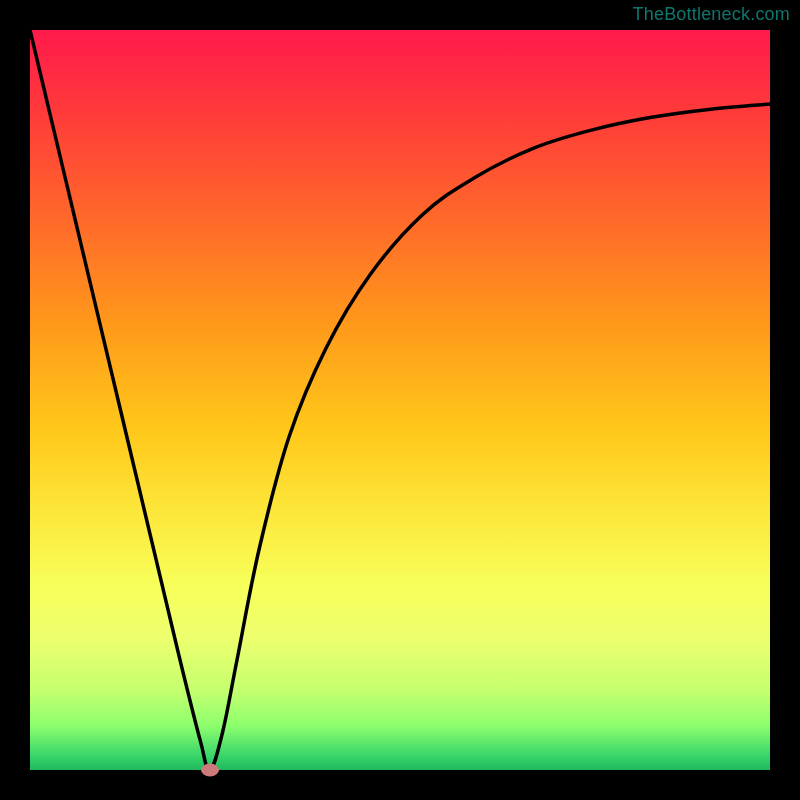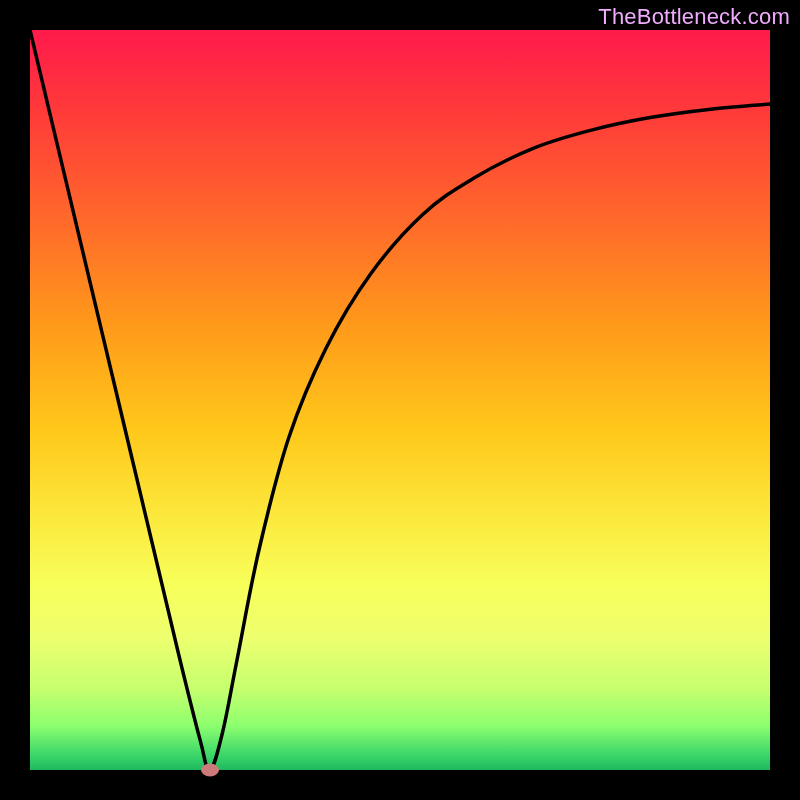--- a/index.html
+++ b/index.html
@@ -35,22 +35,22 @@
       #c6ff6e 89%,
       #8dff6e 94%,
       #3bd66a 98%,
       #1fb85f 100%
     );
   }
   .attribution {
     position: absolute;
     top: 4px;
     right: 10px;
-    color: #f0abfc;
-    font-size: 22px;
+    color: #0f766e;
+    font-size: 18px;
     letter-spacing: 0.2px;
     user-select: none;
   }
   svg.curve {
     position: absolute;
     left: 0;
     top: 0;
     width: 740px;
     height: 740px;
     overflow: visible;

